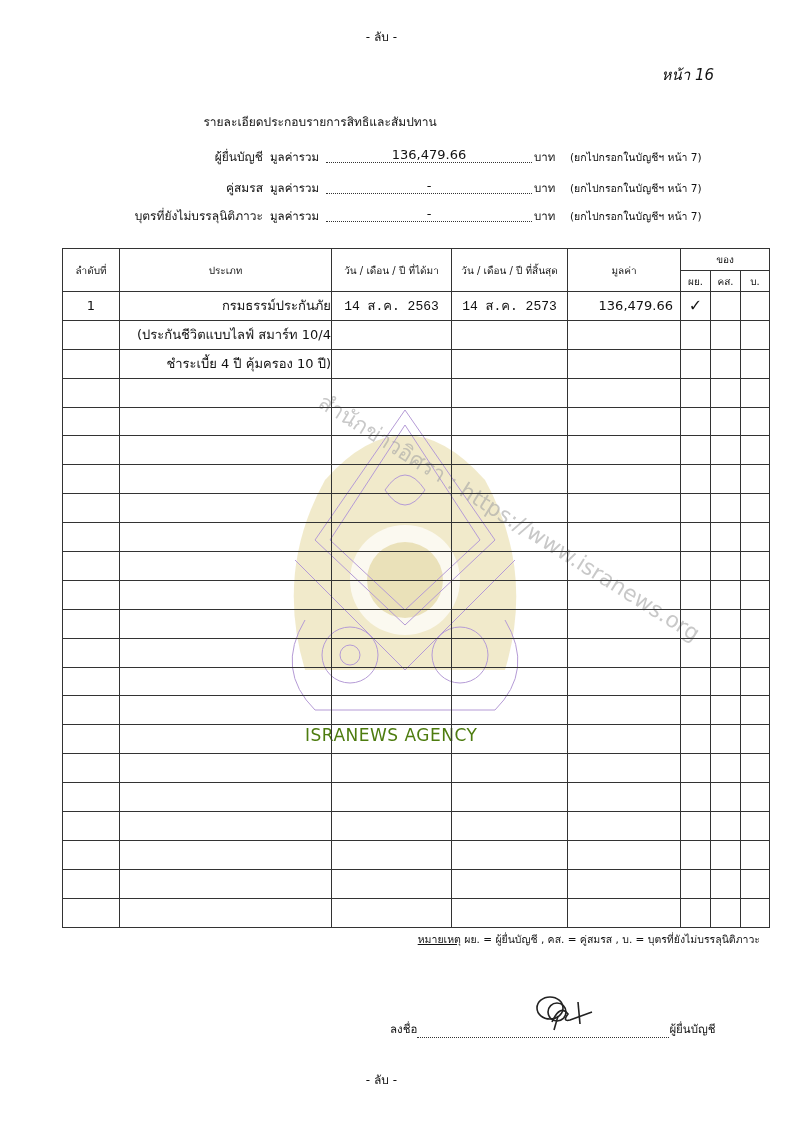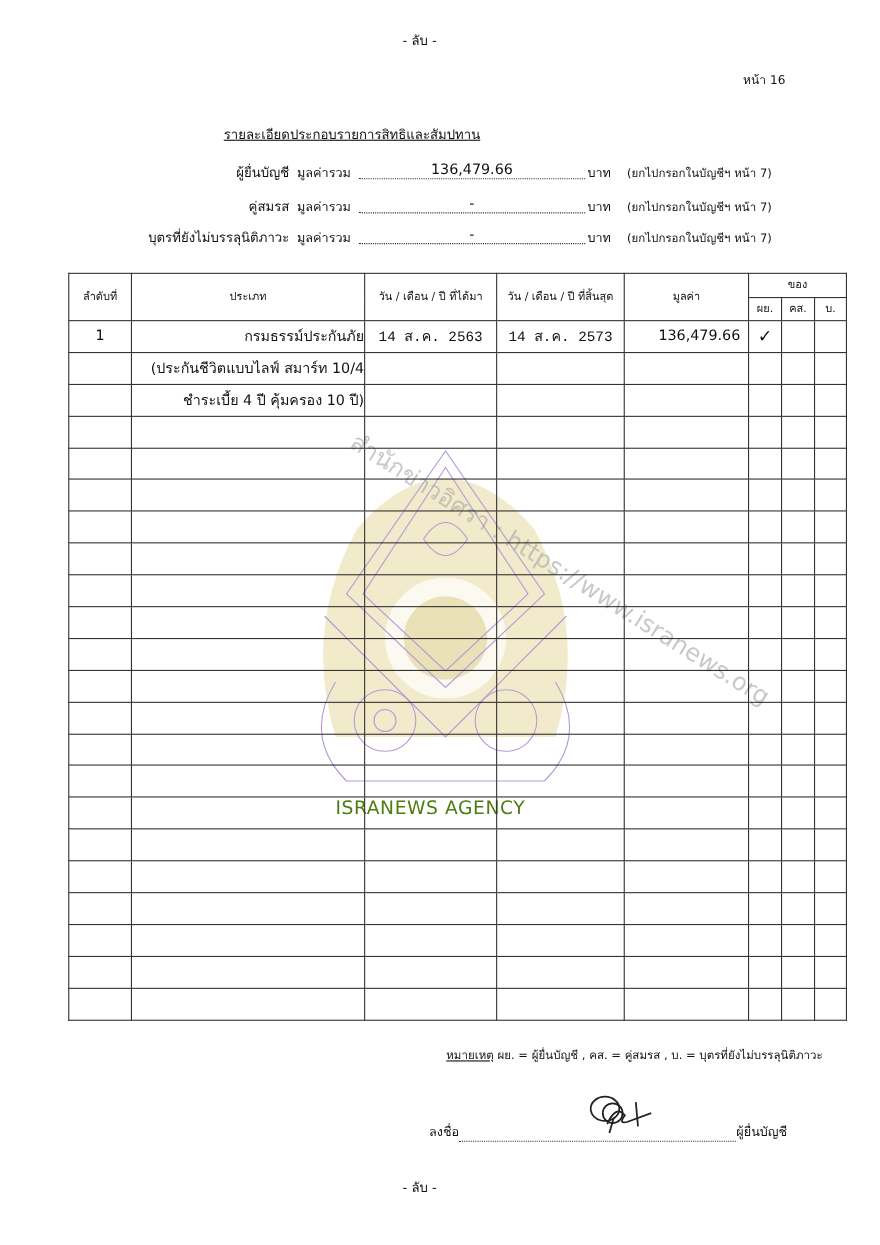--- a/index.html
+++ b/index.html
@@ -1,22 +1,22 @@
 <!DOCTYPE html>
 <html><head>
   <meta charset="utf-8">
   <style>
     html, body { margin: 0; padding: 0; background: #ffffff; }
     body { width: 800px; height: 1132px; position: relative; overflow: hidden;
            font-family: "DejaVu Sans", sans-serif; color: #111; }
     .abs { position: absolute; }
     .t { font-size: 11px; white-space: nowrap; }
     .classif { left: 0; width: 763px; text-align: center; font-size: 12px; }
-    .pageno { right: 86px; top: 63px; font-size: 11px; }
-    .title { left: 0; width: 640px; top: 112px; text-align: center; font-size: 12px; text-decoration: underline; }
+    .pageno { right: 86px; top: 63px; font-size: 15px; font-style: italic; }
+    .title { left: 0; width: 640px; top: 112px; text-align: center; font-size: 12px; }
 
     .sumrow { left: 0; width: 800px; height: 20px; }
     .sumrow .who { position: absolute; right: 537px; text-align: right; font-size: 12px; top: 0; }
     .sumrow .lbl { position: absolute; left: 270px; font-size: 11.5px; top: 1px; }
     .sumrow .dots { position: absolute; left: 326px; width: 206px; top: 0; height: 15px;
                     border-bottom: 1px dotted #333; text-align: center; font-size: 13px; }
     .sumrow .unit { position: absolute; left: 534px; font-size: 11.5px; top: 1px; }
     .sumrow .note { position: absolute; left: 570px; font-size: 10.5px; top: 2px; }
 
     table.assets { position: absolute; left: 62px; top: 248px; width: 707px;
@@ -25,21 +25,21 @@
     table.assets th { font-size: 10px; line-height: 13px; text-align: center; vertical-align: middle; }
     table.assets tr.h1 th { height: 21px; }
     table.assets tr.h2 th { height: 20px; }
     table.assets tbody td { height: 27.9px; font-size: 13px; }
     td.c-no { text-align: center; }
     td.c-type { padding-left: 7px !important; text-align: right; margin-left: 17px; }
     td.c-d1, td.c-d2 { text-align: center; font-family: Liberation Mono, monospace; }
     td.c-val { text-align: right; padding-right: 7px !important; }
     td.c-chk { text-align: center; font-size: 16px !important; }
 
-    .remark { right: 52px; top: 931px; font-size: 10.5px; margin-top: 20px; }
+    .remark { right: 40px; top: 931px; font-size: 10.5px; }
     .remark .u { text-decoration: underline; }
 
     .sign { left: 390px; top: 1020px; font-size: 11.5px; }
     .sign .line { display: inline-block; width: 252px; border-bottom: 1px dotted #333; height: 12px; vertical-align: bottom; }
     .sigmark { left: 530px; top: 992px; }
 
     .wm { left: 235px; top: 370px; width: 340px; height: 370px; pointer-events: none; }
   </style>
 </head>
 <body>

